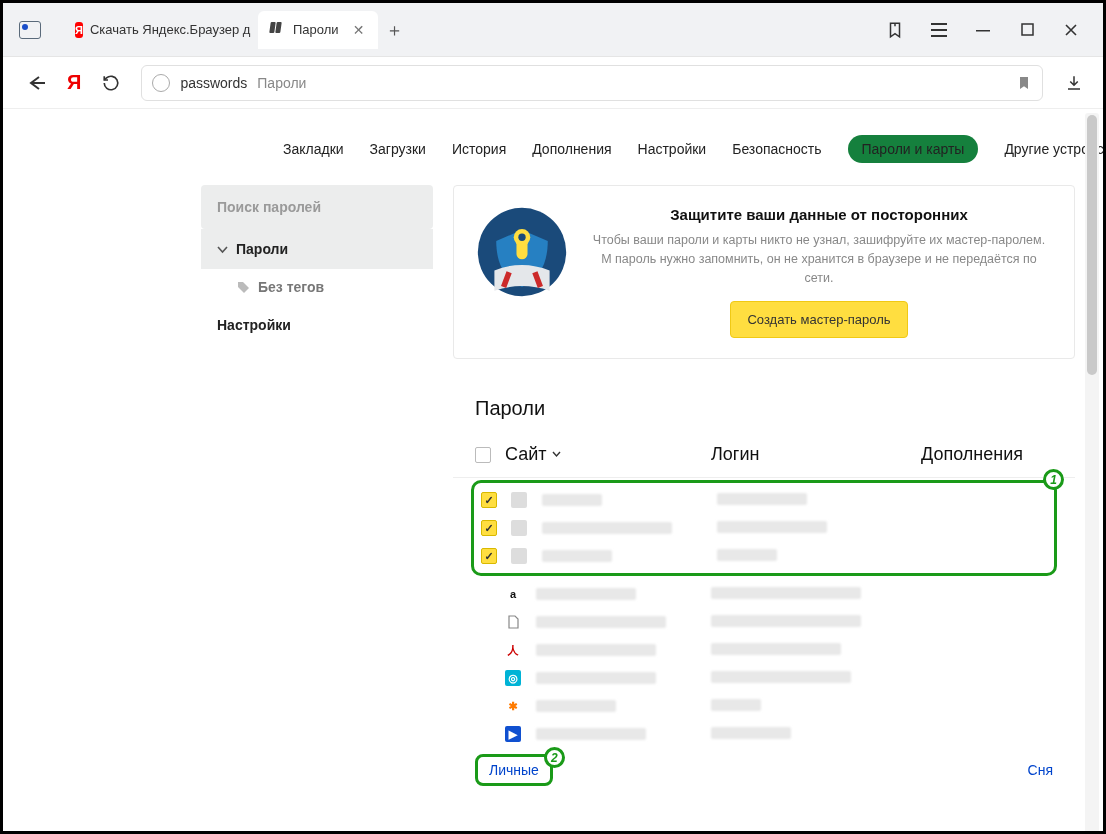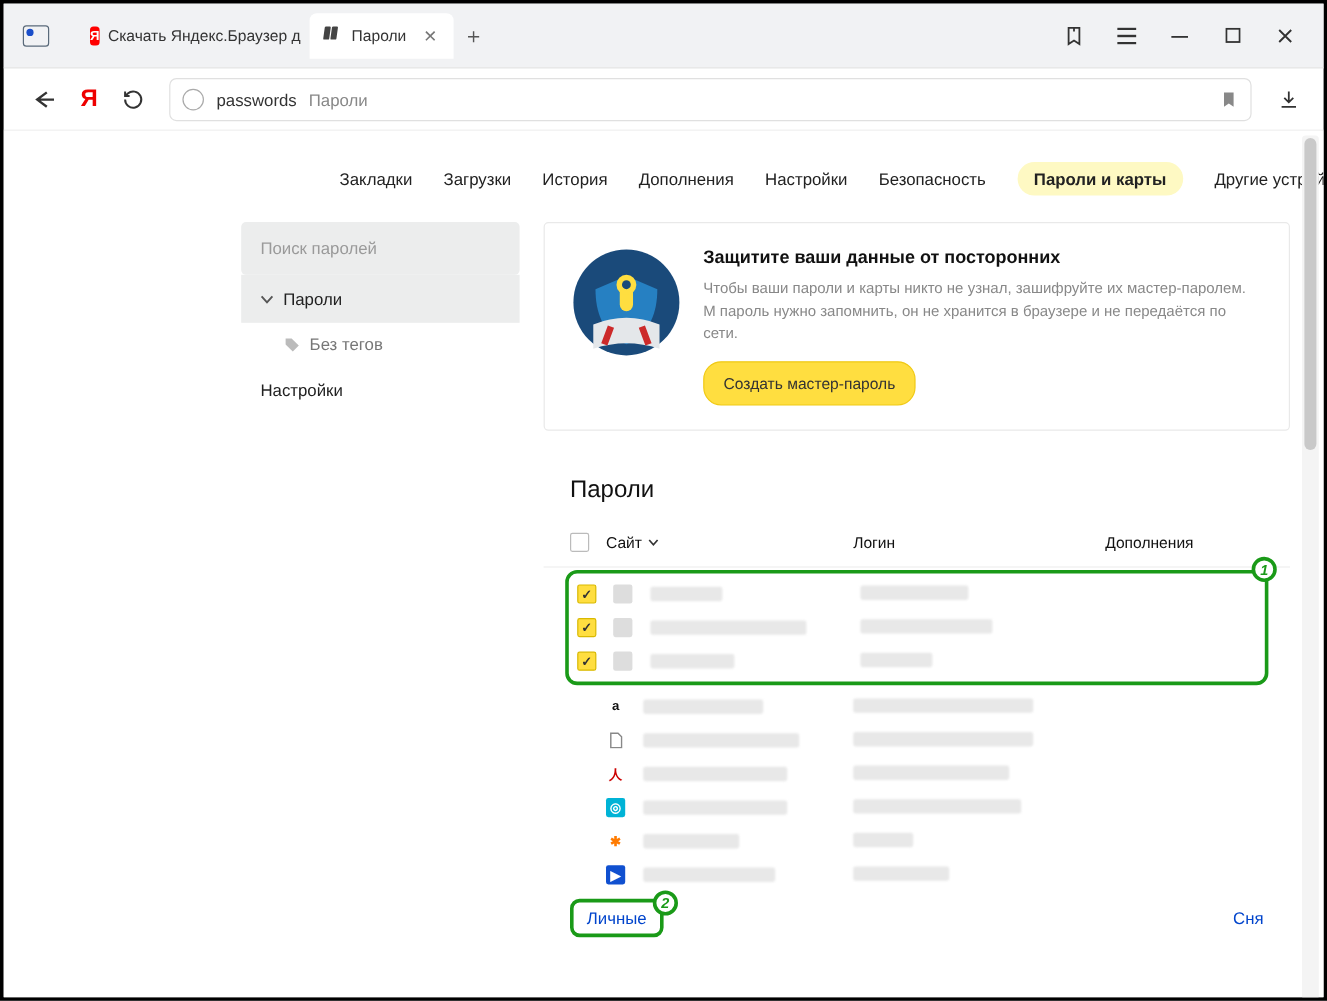--- a/index.html
+++ b/index.html
@@ -22,35 +22,35 @@
   .nav-btn { width:28px;height:28px;display:flex;align-items:center;justify-content:center;color:#333;}
   .yalogo { font-size:20px; color:#e00; font-weight:bold;}
   .addr { flex:1; height:36px; background:#fff; border:1px solid #e0e0e0; border-radius:6px; display:flex; align-items:center; padding:0 10px; gap:10px; color:#888; font-size:14px;}
   .addr .proto{ width:18px;height:18px;border:1.5px solid #aaa;border-radius:50%; }
   .addr .darktext{color:#333;}
   .addr .star{margin-left:auto;color:#888;}
   .dl { width:30px;height:30px;display:flex;align-items:center;justify-content:center;color:#333;}
   .content-wrap{ position:relative; height:728px; padding:32px 0 0 0; background:#fff;}
   .topmenu { display:flex; gap:26px; padding:0 44px 22px 280px; font-size:14px; color:#222;}
   .topmenu span{white-space:nowrap;}
-  .topmenu .pill{ background:#fef9c3; border-radius:16px; padding:6px 14px; margin-top:-6px;font-weight:bold;}
+  .topmenu .pill{ background:#15803d; border-radius:16px; padding:6px 14px; margin-top:-6px;}
   .cols { display:flex; padding:0 0 0 198px; gap:20px;}
-  .sidebar { width:232px;}
+  .sidebar { width:232px;font-weight:bold;}
   .search-box{ background:#eceded; border-radius:4px; height:44px; display:flex; align-items:center; padding:0 16px; color:#9a9a9a; font-size:14px;}
   .side-item{ padding:12px 16px; font-size:14px; color:#222; display:flex; align-items:center; gap:8px;}
   .side-item.active{ background:#eceded;}
   .side-sub{ padding:10px 16px 10px 36px; color:#777; font-size:14px; display:flex;align-items:center;gap:8px;}
   .main { width:622px; }
-  .card { border:1px solid #e9e9e9; border-radius:4px; padding:20px 22px; display:flex; gap:18px; background:#fff; margin-bottom:20px;}
+  .card { border:1px solid #e9e9e9; border-radius:4px; padding:20px 22px; display:flex; gap:18px; background:#fff; margin-bottom:20px;text-align:center;}
   .shield{ width:92px; height:92px; flex:0 0 92px;}
   .card h3{ font-size:15px; font-weight:bold; color:#111; margin-bottom:8px;}
   .card p{ font-size:12.5px; color:#888; line-height:1.5; margin-bottom:14px;}
-  .ybtn{ background:#ffde40; border:1px solid #f0c914; color:#333; font-size:13px; padding:10px 16px; border-radius:15px; display:inline-block;}
+  .ybtn{ background:#ffde40; border:1px solid #f0c914; color:#333; font-size:13px; padding:10px 16px; border-radius:4px; display:inline-block;}
   .section-title{ font-size:20px; color:#111; padding:18px 22px;}
-  .thead{ display:flex; align-items:center; padding:6px 22px 12px 22px; font-size:13px; color:#111; border-bottom:1px solid #eee;}
+  .thead{ display:flex; align-items:center; padding:6px 22px 12px 22px; font-size:18px; color:#111; border-bottom:1px solid #eee;}
   .cb{ width:16px;height:16px; border:1px solid #bbb; border-radius:2px; flex:0 0 16px; background:#fff; display:flex;align-items:center;justify-content:center;}
   .cb.checked{ background:#ffde40; border-color:#d9b900;}
   .cb.checked:after{content:"✓"; font-size:11px; color:#333; font-weight:bold;}
   .col-site{ flex:0 0 220px; padding-left:14px; display:flex;align-items:center;gap:5px;}
   .col-login{ flex:0 0 210px;}
   .col-note{ flex:1; text-align:left;}
   .highlight-group{ border:3px solid #1a9a18; border-radius:10px; padding:3px; margin:2px 18px 4px 18px; position:relative;}
   .annot{ position:absolute; width:21px; height:21px; background:#fff; border:3px solid #1a9a18; border-radius:50%; display:flex;align-items:center;justify-content:center; font-size:12px; font-weight:bold; color:#1a9a18; font-style:italic;}
   .row{ display:flex; align-items:center; padding:6px 4px; font-size:13px;}
   .row2{ display:flex; align-items:center; padding:6px 22px; font-size:13px;}

